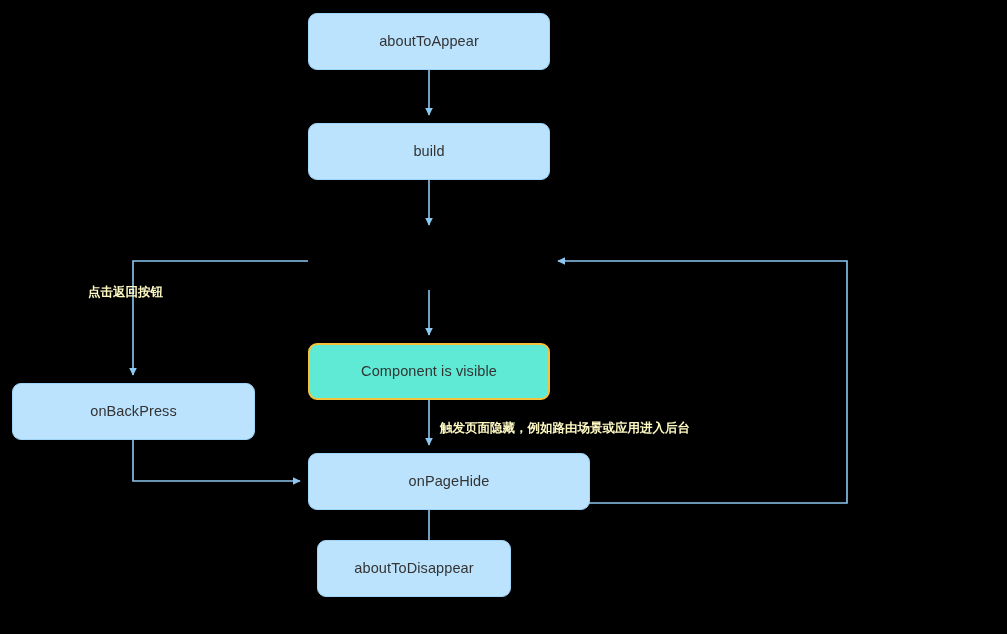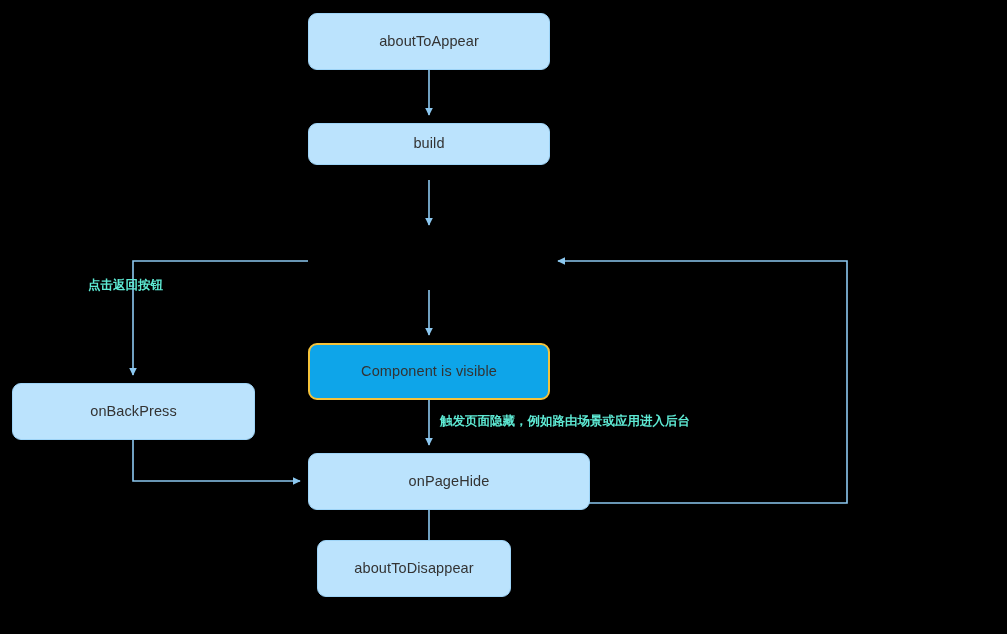--- a/index.html
+++ b/index.html
@@ -39,30 +39,31 @@
     color: #333333;
     text-align: center;
     line-height: 1.2;
     white-space: nowrap;
   }
   .node.blue {
     background: #bbe3fd;
     border: 1.4px solid #9ed4f7;
   }
   .node.yellow {
-    background: #0ea5e9;
+    background: #5eead4;
     border: 2px solid #f5c33b;
   }
   .edge-label {
     position: absolute;
     font-size: 12.5px;
     font-weight: 700;
-    color: #5eead4;
+    color: #fef9c3;
     white-space: nowrap;
     line-height: 1;
+    margin-top: 7px;
   }
 </style>
 </head>
 <body>
 
 <div id="canvas">
 
   <svg class="edges" viewBox="0 0 1007 634">
     <defs>
       <marker id="arrow" markerWidth="9" markerHeight="9" refX="7.2" refY="4.5" orient="auto" markerUnits="userSpaceOnUse">
@@ -78,21 +79,21 @@
       <path d="M133,440 L133,481 L300,481"></path>
       <path d="M429,510 L429,556"></path>
       <path d="M550,503 L847,503 L847,261 L558,261"></path>
     </g>
   </svg>
 
   <div class="node blue" style="left:308px; top:13px; width:242px; height:57px;">
     <span>aboutToAppear</span>
   </div>
 
-  <div class="node blue" style="left:308px; top:123px; width:242px; height:42px;">
+  <div class="node blue" style="left:308px; top:123px; width:242px; height:57px;">
     <span>build</span>
   </div>
 
 
   <div class="node yellow" style="left:308px; top:343px; width:242px; height:57px;">
     <span>Component is visible</span>
   </div>
 
   <div class="node blue" style="left:12px; top:383px; width:243px; height:57px;">
     <span>onBackPress</span>

